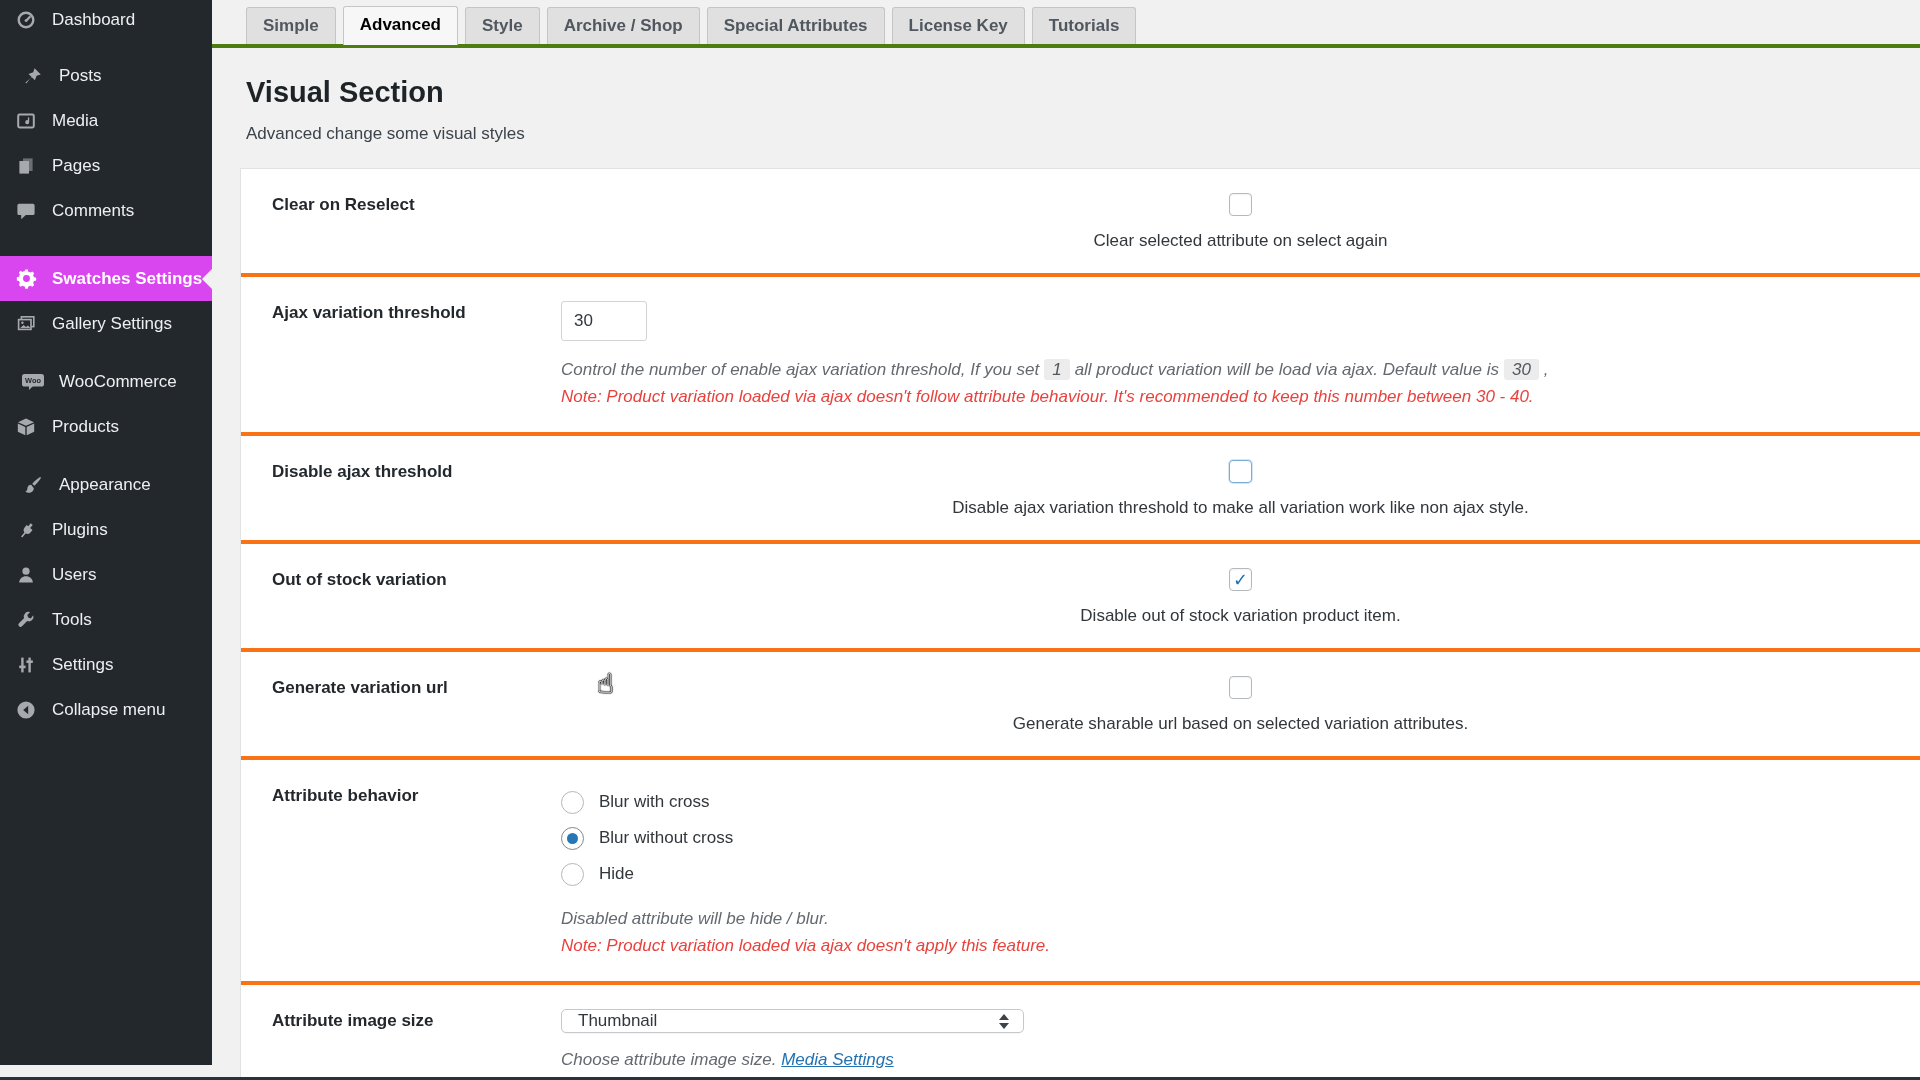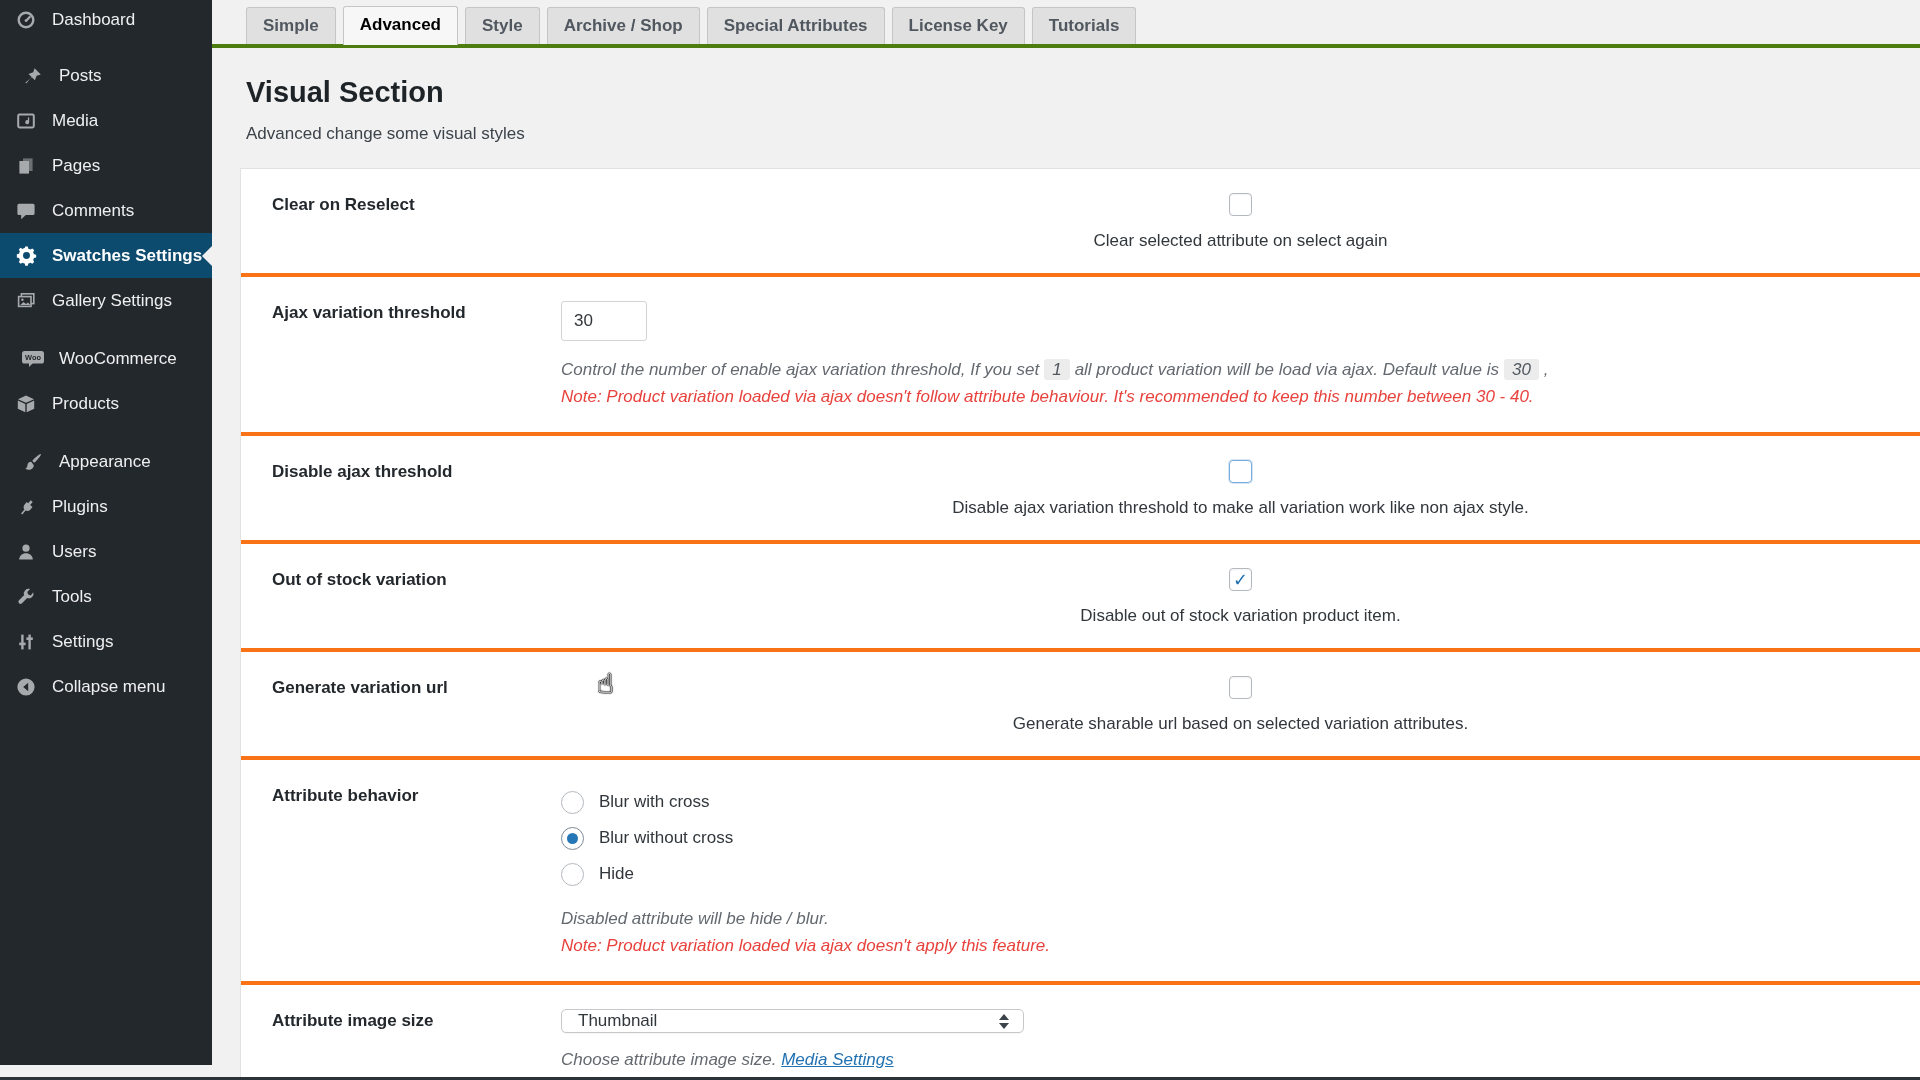--- a/index.html
+++ b/index.html
@@ -6,21 +6,21 @@
   html,body { width:1920px; height:1080px; overflow:hidden; background:#f1f1f1;
     font-family:"Liberation Sans","DejaVu Sans",sans-serif; color:#3c434a; }
 
   
   .sidebar { position:absolute; left:0; top:0; bottom:15px; width:212px; background:#23282d; z-index:5; }
   .menu { list-style:none; padding-top:0; }
   .menu-item { height:45px; display:flex; align-items:center; gap:13px; padding-left:13px;
     color:#eeeff0; font-size:17px; cursor:pointer; position:relative; }
   .menu-item .ic { width:26px; min-width:26px; display:flex; justify-content:center; align-items:center; color:#a7aaad; }
   .menu-item.gap { margin-top:13px;padding-left:20px; }
-  .menu-item.active { background:#0c4a6e; color:#fff; font-weight:700; }
+  .menu-item.active { background:#d946ef; color:#fff; font-weight:700;margin-top:23px; }
   .menu-item.active .ic { color:#fff; }
   .menu-item.active::after { content:""; position:absolute; right:0; top:50%; margin-top:-10px;
     border:10px solid transparent; border-right-color:#f1f1f1; }
   .menu-item.first { height:40px; }
   svg { display:block; }
 
   
   .main { margin-left:212px; height:100%; position:relative; }
   .tabbar { padding:8px 0 0 34px; border-bottom:4px solid #4d7c0f; display:flex; align-items:flex-end; gap:7px; height:48px; }
   .tab { padding:8px 16px 8px; background:#e0e0e1; border:1px solid #c5c5c8; border-bottom:none;

